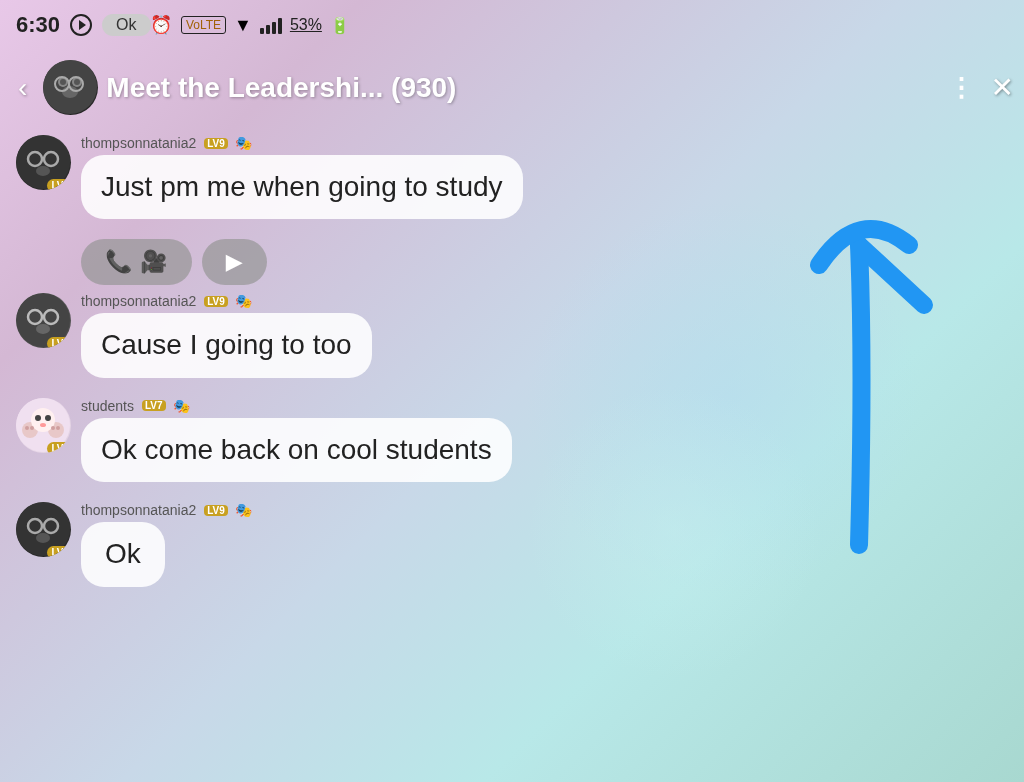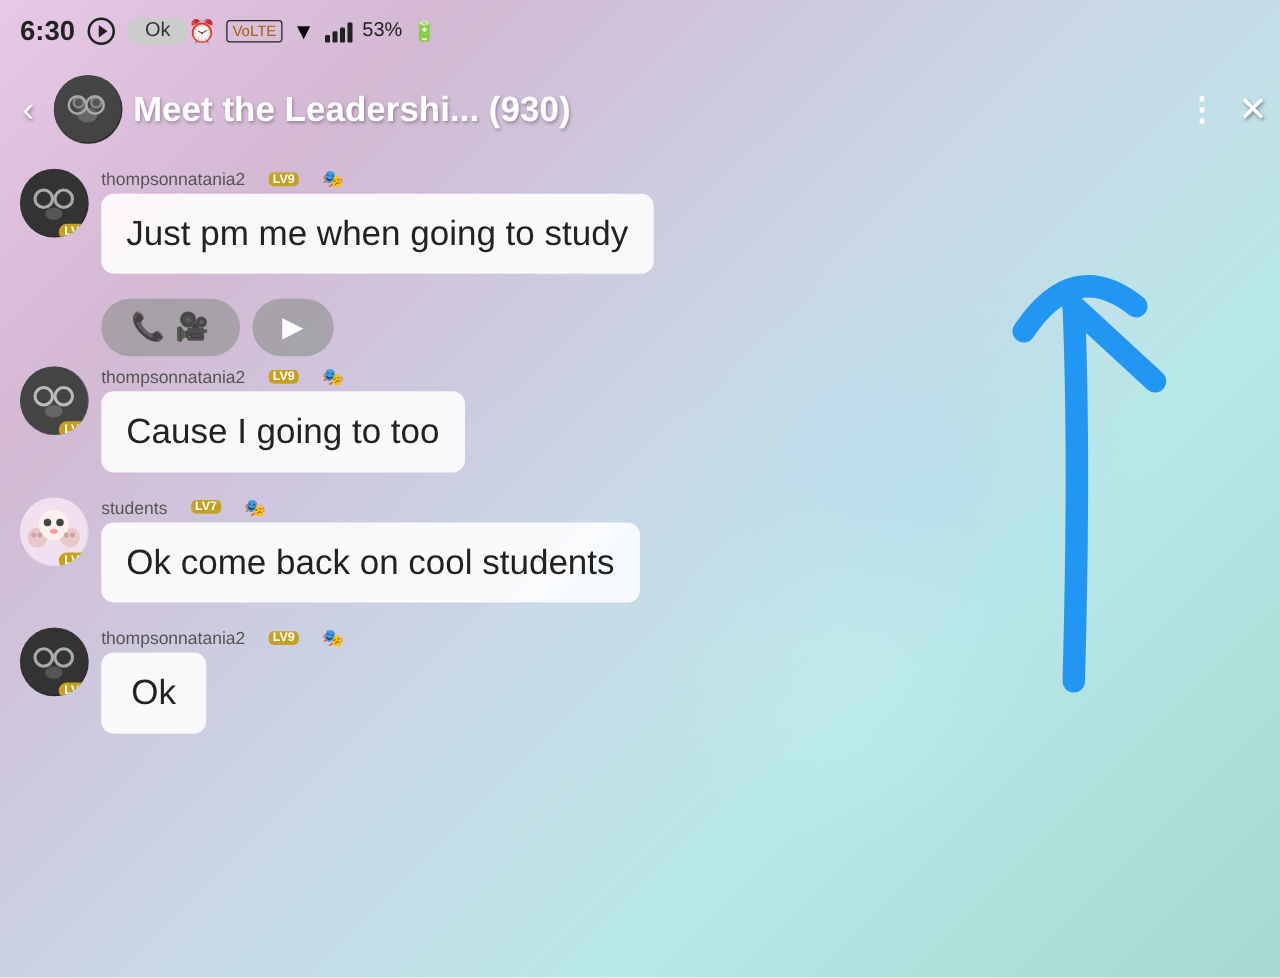--- a/index.html
+++ b/index.html
@@ -121,20 +121,21 @@
     .bar {
       width: 4px;
       background: #222;
       border-radius: 1px;
     }
 
     .battery-text {
       font-size: 16px;
       font-weight: 500;
       color: #222;
+      text-decoration: underline;
     }
 
     .battery-icon {
       font-size: 16px;
     }
 
     
     .chat-header {
       position: absolute;
       top: 50px;
@@ -252,36 +253,36 @@
     .msg-content {
       flex: 1;
     }
 
     .username {
       font-size: 14px;
       color: #555;
       margin-bottom: 4px;
       display: flex;
       align-items: center;
-      gap: 19px;
+      gap: 8px;
     }
 
     .lv-badge {
       display: inline-block;
       background: #c8a020;
       color: #fff;
       border-radius: 4px;
       padding: 0px 3px;
       font-size: 10px;
       font-weight: 700;
     }
 
     .bubble {
       background: rgba(255,255,255,0.88);
-      border-radius: 10px;
+      border-radius: 23px;
       padding: 14px 20px;
       display: inline-block;
       max-width: 520px;
     }
 
     .bubble-text {
       font-size: 28px;
       color: #222;
       line-height: 1.3;
     }

